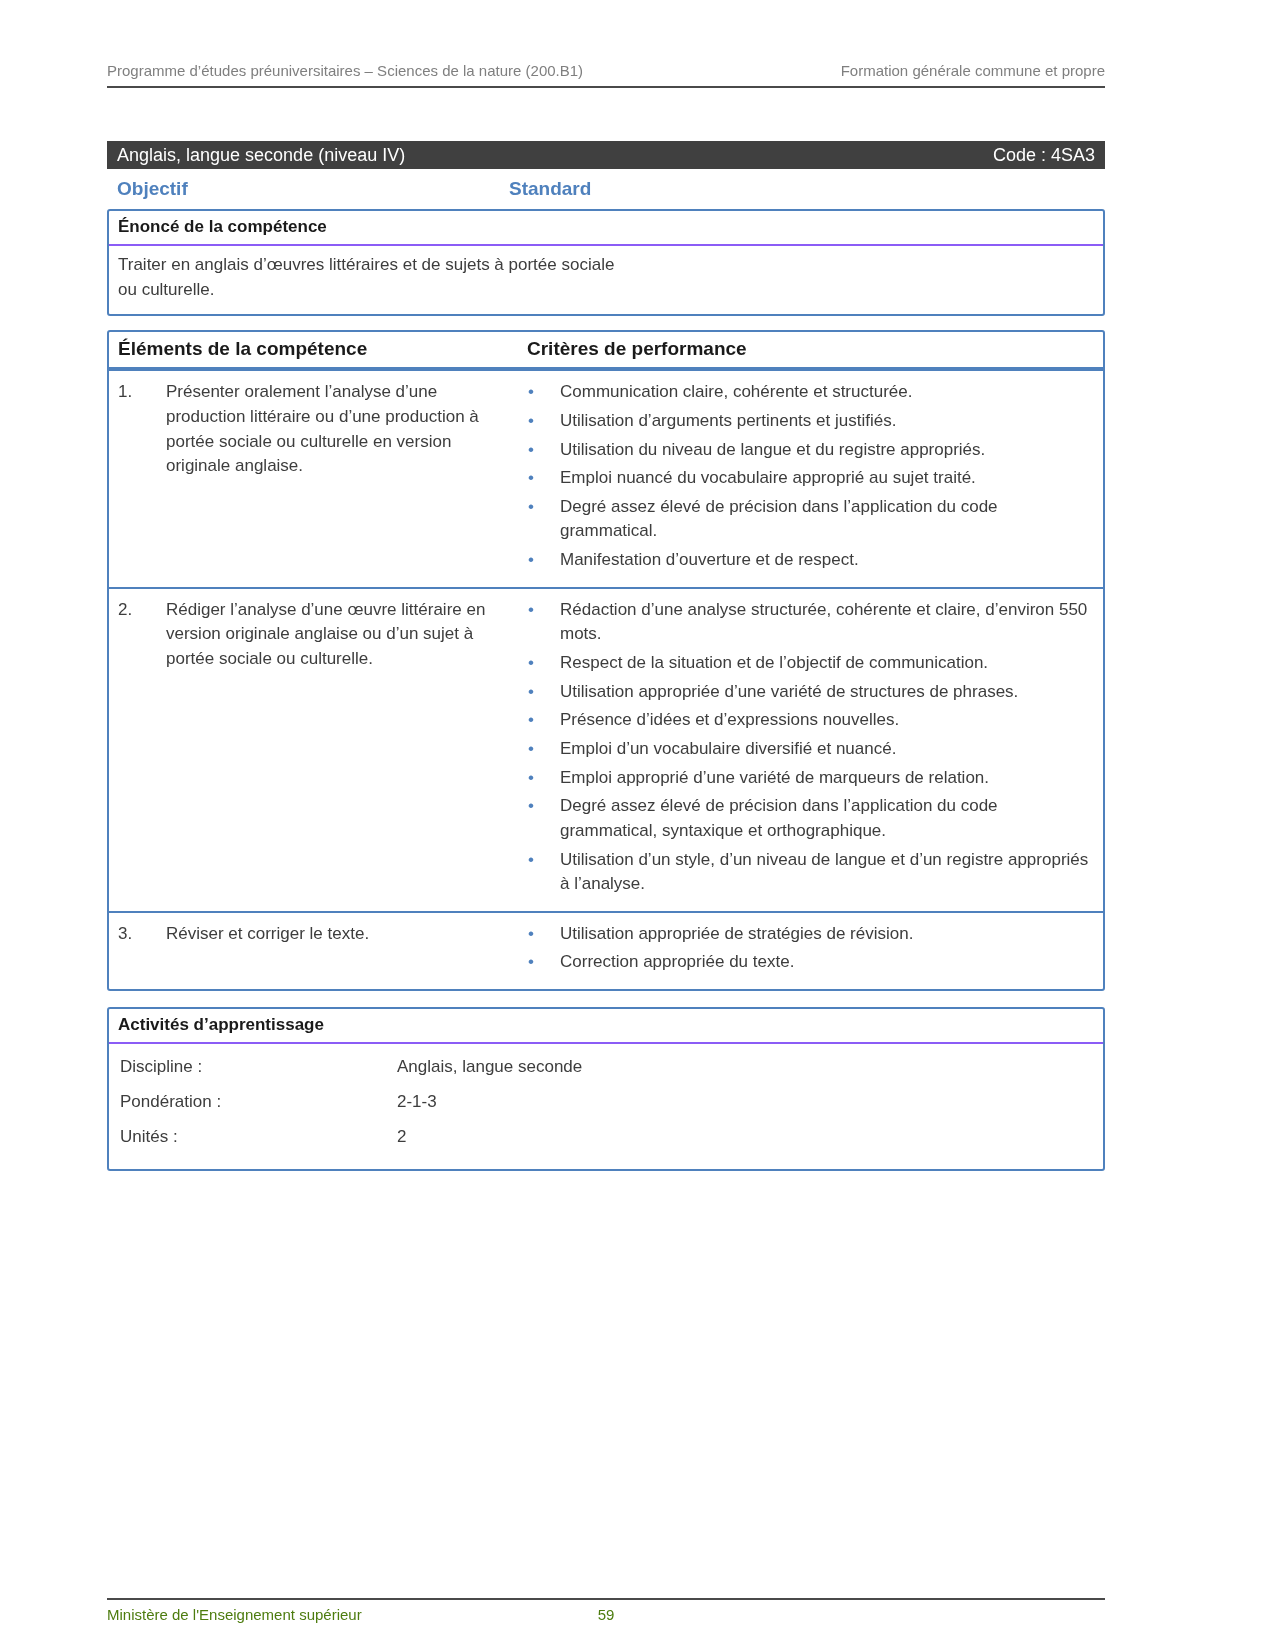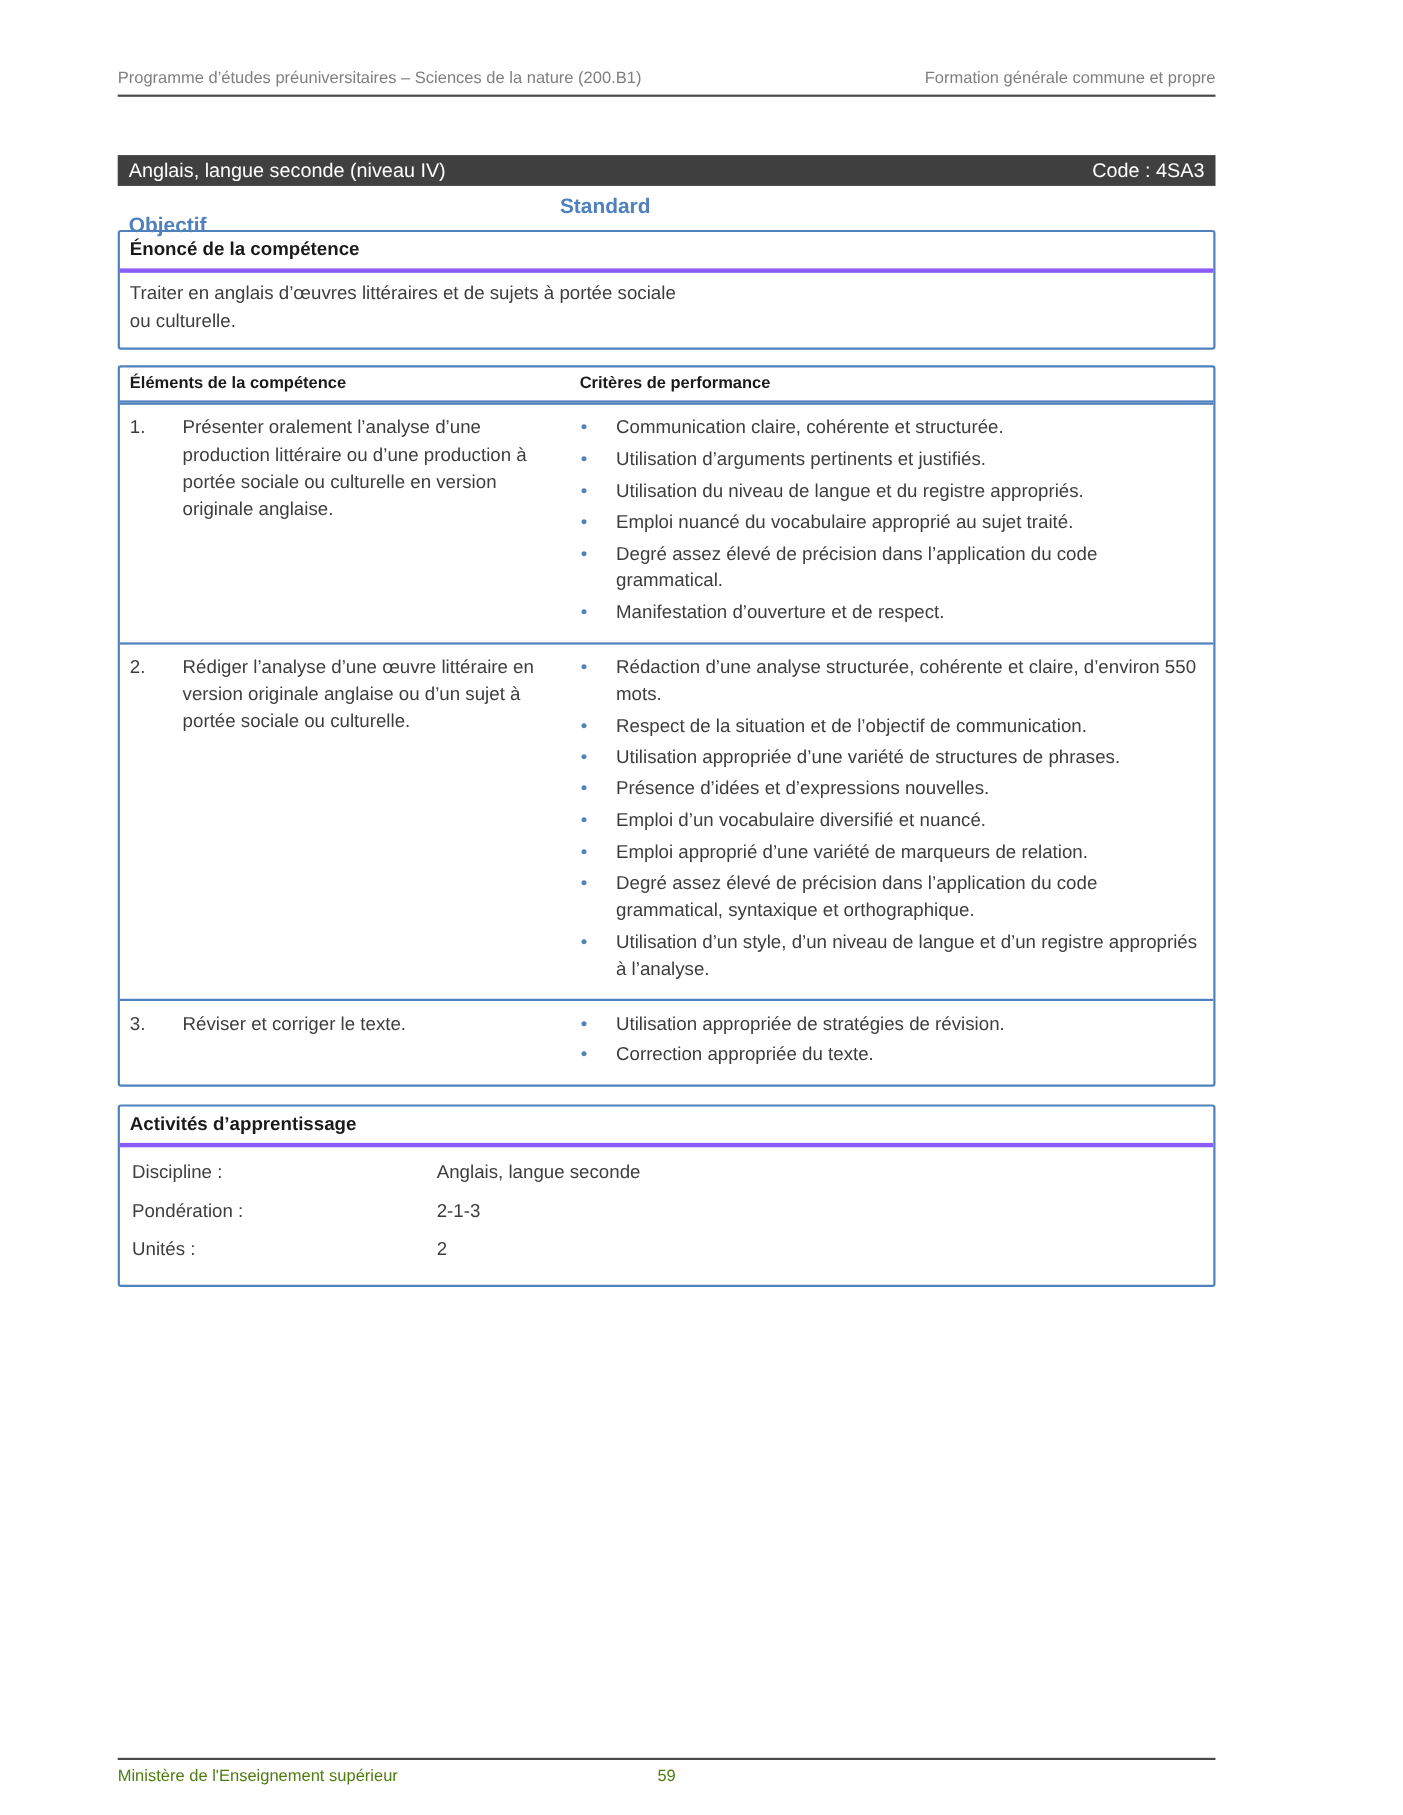--- a/index.html
+++ b/index.html
@@ -32,46 +32,46 @@
     padding:0 10px;
     font-size:18px;
   }
 
   
   .col-labels { position:relative; height:34px; margin-top:4px; }
   .col-labels .lbl {
     position:absolute; top:5px;
     color:#4f81bd; font-weight:bold; font-size:19px;
   }
-  .col-labels .lbl-objectif { left:10px;margin-top:17px; }
+  .col-labels .lbl-objectif { left:10px; }
   .col-labels .lbl-standard { left:402px; }
 
   
   .box {
     border:2px solid #4f81bd;
     border-radius:3px;
     background:#fff;
   }
   .box-header {
     font-weight:bold; color:#1a1a1a; font-size:17px;
     padding:6px 2px 7px 9px;
-    border-bottom:4px solid #8b5cf6;
+    border-bottom:2px solid #8b5cf6;
   }
 
   
   .enonce-box { margin-top:2px; }
   .enonce-body { padding:7px 9px 12px 9px; font-size:17px; line-height:1.45; }
   .enonce-body p { width:500px; }
 
   
   .comp-box { margin-top:14px; }
   .comp-row { display:flex; }
   .comp-row + .comp-row { border-top:2px solid #4f81bd; }
   .comp-head { border-bottom:2px solid #4f81bd; }
-  .comp-head .cell { font-weight:bold; color:#1a1a1a; font-size:15px; padding:6px 0 7px 0; }
+  .comp-head .cell { font-weight:bold; color:#1a1a1a; font-size:19px; padding:6px 0 7px 0; }
   .cell-left  { width:415px; flex:none; }
   .cell-right { flex:1; }
   .comp-head .cell-left  { padding-left:9px; }
   .comp-head .cell-right { padding-left:3px; }
 
   .element-cell { display:flex; padding:9px 20px 12px 9px; font-size:17px; line-height:1.45; }
   .element-cell .num { width:34px; flex:none; }
   .element-cell .el-text { flex:1;margin-left:14px; }
 
   .criteria-cell { padding:9px 12px 10px 0; }

